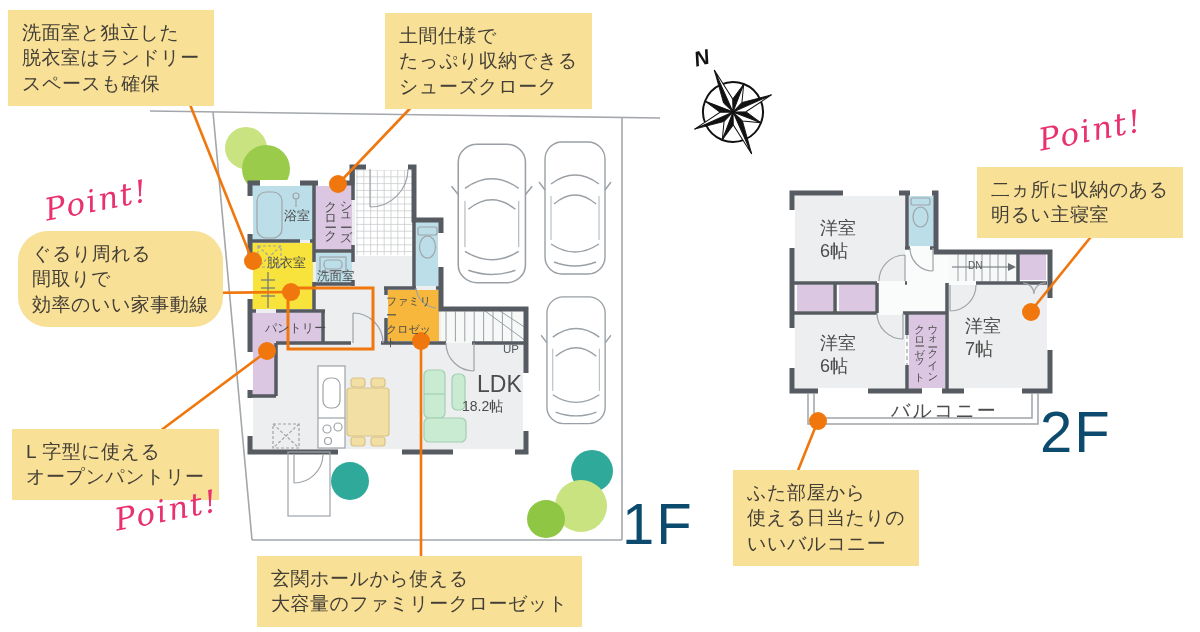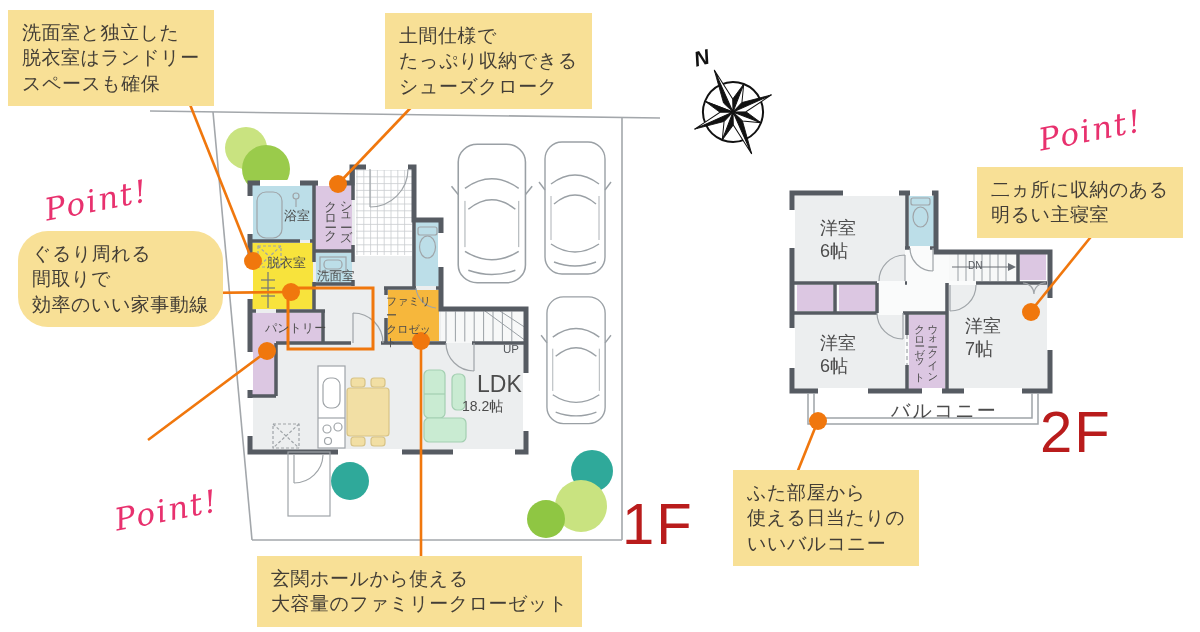--- a/index.html
+++ b/index.html
@@ -6,21 +6,21 @@
   .canvas{position:relative;width:1200px;height:632px;background:#ffffff;overflow:hidden;
           font-family:"Liberation Sans",sans-serif;}
   svg.art{position:absolute;left:0;top:0;}
   .callout{position:absolute;background:#F8E096;color:#433E36;font-size:19px;line-height:1.33;
            padding:10px 14px;white-space:pre-line;letter-spacing:0.5px;}
   .point{position:absolute;color:#E8316E;font-family:"DejaVu Serif",serif;font-style:italic;
          font-size:31px;letter-spacing:2px;transform:rotate(-11deg);}
   .room-label{position:absolute;color:#4C4C4C;white-space:pre-line;}
   .v-text{writing-mode:vertical-rl;line-height:1.25;}
   .center{text-align:left;}
-  .floor-label{position:absolute;color:#b91c1c;font-size:58px;letter-spacing:2px;}
+  .floor-label{position:absolute;color:#0c4a6e;font-size:58px;letter-spacing:2px;}
   .north{position:absolute;color:#111;font-weight:bold;font-style:italic;font-size:21px;
          transform:rotate(-14deg);}
 </style>
 </head>
 <body>
 
 <div class="canvas">
 
 <svg class="art" width="1200" height="632" viewBox="0 0 1200 632">
 
@@ -313,20 +313,22 @@
 
 <div class="callout" style="left:8px;top:10px;">洗面室と独立した
 脱衣室はランドリー
 スペースも確保</div>
 <div class="callout" style="left:385px;top:13px;">土間仕様で
 たっぷり収納できる
 シューズクローク</div>
 <div class="callout" style="left:18px;top:231px;border-radius:30px;">ぐるり周れる
 間取りで
 効率のいい家事動線</div>
+<div class="callout" style="left:12px;top:429px;">L 字型に使える
+オープンパントリー</div>
 <div class="callout" style="left:257px;top:556px;">玄関ホールから使える
 大容量のファミリークローゼット</div>
 <div class="callout" style="left:977px;top:167px;">二ヵ所に収納のある
 明るい主寝室</div>
 <div class="callout" style="left:733px;top:470px;">ふた部屋から
 使える日当たりの
 いいバルコニー</div>
 
 <div class="point" style="left:44px;top:182px;">Point!</div>
 <div class="point" style="left:114px;top:492px;">Point!</div>

